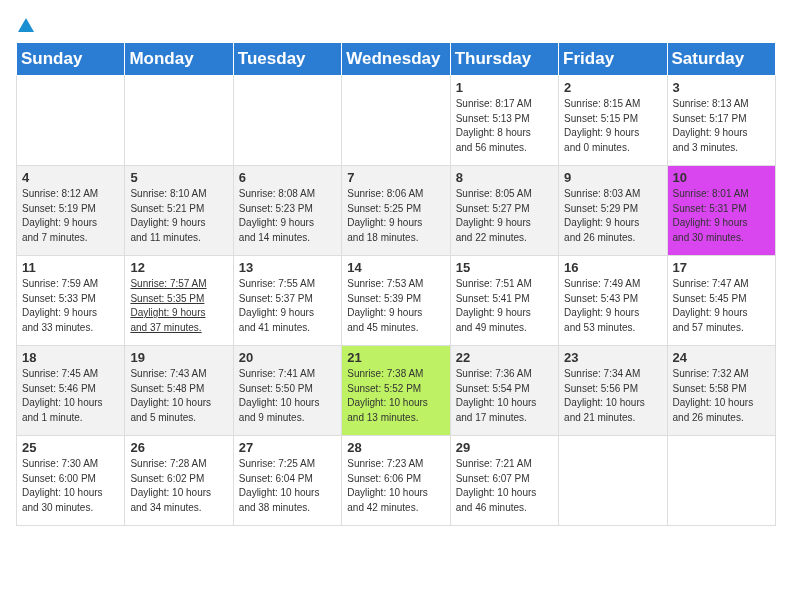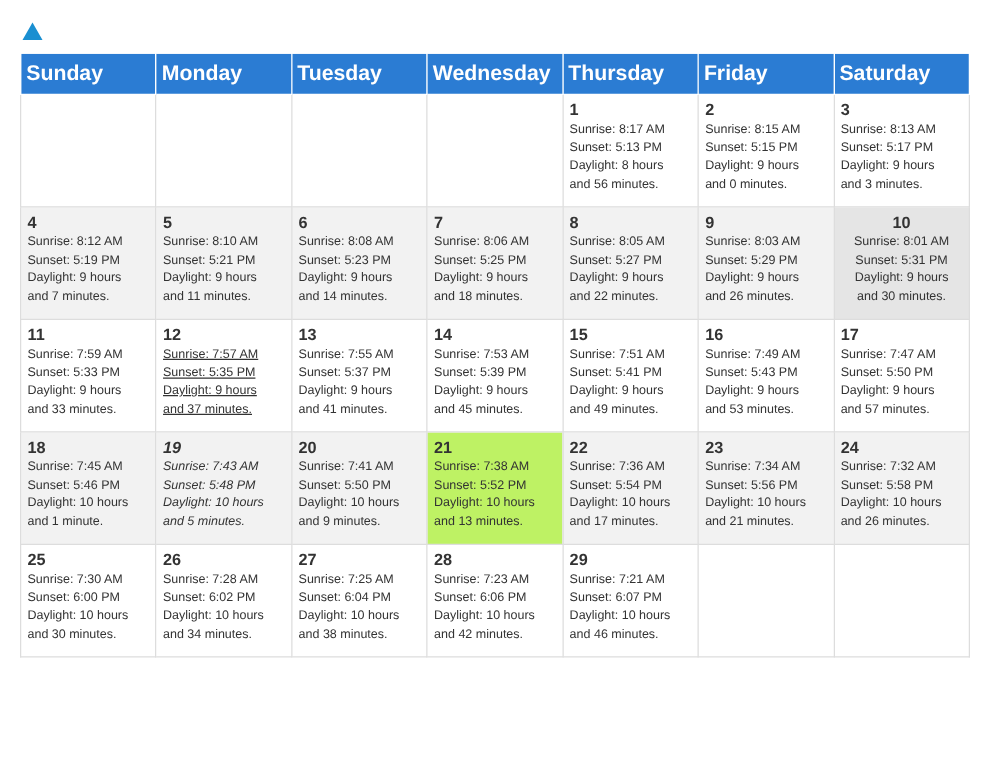--- a/index.html
+++ b/index.html
@@ -175,21 +175,21 @@
 Daylight: 9 hours
 and 22 minutes.</div>
         </td>
         <td style="background-color: rgb(242, 242, 242);">
           <span class="day-number">9</span>
           <div class="day-detail" style="white-space: pre-line;">Sunrise: 8:03 AM
 Sunset: 5:29 PM
 Daylight: 9 hours
 and 26 minutes.</div>
         </td>
-        <td style="background-color: #e5e5e5; text-align: center;">
+        <td style="background-color: #d946ef;">
           <span class="day-number">10</span>
           <div class="day-detail" style="white-space: pre-line;">Sunrise: 8:01 AM
 Sunset: 5:31 PM
 Daylight: 9 hours
 and 30 minutes.</div>
         </td>
       </tr>
       <tr>
         <td>
           <span class="day-number">11</span>
@@ -229,34 +229,34 @@
         <td>
           <span class="day-number">16</span>
           <div class="day-detail" style="white-space: pre-line;">Sunrise: 7:49 AM
 Sunset: 5:43 PM
 Daylight: 9 hours
 and 53 minutes.</div>
         </td>
         <td>
           <span class="day-number">17</span>
           <div class="day-detail" style="white-space: pre-line;">Sunrise: 7:47 AM
-Sunset: 5:50 PM
+Sunset: 5:45 PM
 Daylight: 9 hours
 and 57 minutes.</div>
         </td>
       </tr>
       <tr>
         <td style="background-color: rgb(242, 242, 242); margin-top: 24px;">
           <span class="day-number">18</span>
           <div class="day-detail" style="white-space: pre-line;">Sunrise: 7:45 AM
 Sunset: 5:46 PM
 Daylight: 10 hours
 and 1 minute.</div>
         </td>
-        <td style="background-color: rgb(242, 242, 242); font-style: italic;">
+        <td style="background-color: rgb(242, 242, 242);">
           <span class="day-number">19</span>
           <div class="day-detail" style="white-space: pre-line;">Sunrise: 7:43 AM
 Sunset: 5:48 PM
 Daylight: 10 hours
 and 5 minutes.</div>
         </td>
         <td style="background-color: rgb(242, 242, 242);">
           <span class="day-number">20</span>
           <div class="day-detail" style="white-space: pre-line;">Sunrise: 7:41 AM
 Sunset: 5:50 PM

